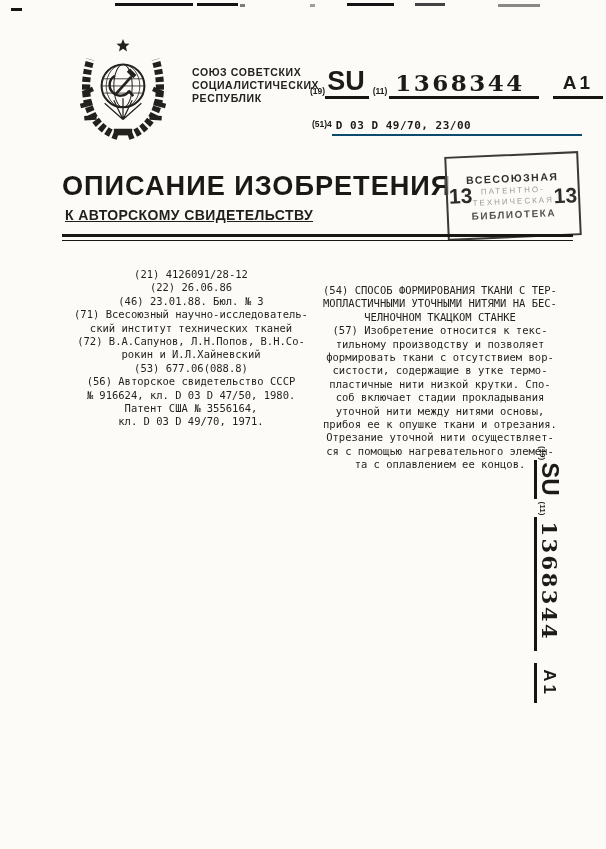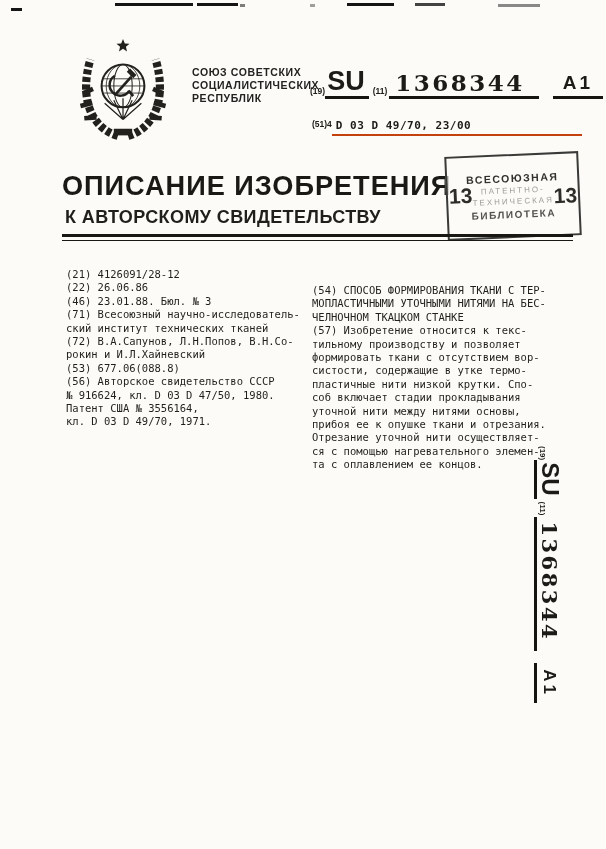--- a/index.html
+++ b/index.html
@@ -31,56 +31,56 @@
     letter-spacing:2.5px;border-bottom:3px solid #17150f;padding:0 14px 1px 6px;margin-left:2px;
   }
   .kind{
     font-family:"Liberation Sans",sans-serif;font-weight:bold;font-size:19px;line-height:22px;
     letter-spacing:3px;border-bottom:3px solid #17150f;padding:0 10px 2px 10px;margin-left:14px;
   }
   
   .ipcline{position:absolute;left:312px;top:119px;display:flex;}
   .ipc{
     font-size:11px;font-weight:bold;letter-spacing:.5px;white-space:nowrap;
-    display:inline-block;width:246px;border-bottom:2px solid #c2410c;padding:0 0 2px 4px;
+    display:inline-block;width:246px;border-bottom:2px solid #0c4a6e;padding:0 0 2px 4px;
   }
   
   .committee{
     position:absolute;left:66px;top:136px;
     font-family:"Liberation Sans",sans-serif;font-weight:bold;
     font-size:11.5px;line-height:13.5px;letter-spacing:.3px;color:#242220;
   }
   .title{
     position:absolute;left:62px;top:170px;
     font-family:"Liberation Sans",sans-serif;font-weight:bold;
     font-size:28px;letter-spacing:1px;color:#1b1916;transform:scaleX(.97);transform-origin:left;
   }
   .subtitle{
     position:absolute;left:65px;top:207px;
     font-family:"Liberation Sans",sans-serif;font-weight:bold;
-    font-size:18px;letter-spacing:.4px;color:#211f1c;
+    font-size:14px;letter-spacing:.4px;color:#211f1c;text-decoration:underline;
   }
   
   .stamp{
     position:absolute;left:446px;top:154px;width:130px;height:80px;
     border:2px solid #3a3a38;transform:rotate(-2.5deg);
     display:flex;flex-direction:column;align-items:center;justify-content:center;
     color:#33312e;background:rgba(252,251,248,.6);
   }
   .stamp .s1{font-family:"Liberation Sans",sans-serif;font-weight:bold;font-size:10.5px;letter-spacing:1.5px;}
   .stamp .s2{font-family:"Liberation Sans",sans-serif;font-size:8px;letter-spacing:2px;color:#a09e98;margin-top:2px;}
   .stamp .s4{font-family:"Liberation Sans",sans-serif;font-weight:bold;font-size:10px;letter-spacing:1.5px;color:#55534e;margin-top:3px;}
   .n13{position:absolute;font-family:"Liberation Sans",sans-serif;font-weight:bold;font-size:21px;color:#2e2c29;}
   .n13.left{left:1px;top:26px;}
   .n13.right{right:1px;top:30px;}
   
   .rule{position:absolute;left:62px;top:234px;width:511px;height:3px;
         border-top:3px solid #191713;border-bottom:1px solid #191713;}
   
-  .col{font-size:10.5px;line-height:13.4px;color:#211f1c;}
+  .col{font-size:10.5px;line-height:13.4px;color:#211f1c;text-align:center;}
   .col.leftcol{position:absolute;left:66px;top:268px;width:250px;}
   .col.rightcol{position:absolute;left:312px;top:284px;width:256px;}
   
   .side{
     position:absolute;left:578px;top:446px;width:268px;height:44px;
     transform:rotate(90deg);transform-origin:top left;
     display:flex;align-items:flex-end;
   }
   .side .tag{font-size:8px;padding-bottom:4px;}
   .side .su{font-size:24px;line-height:24px;border-bottom:3px solid #17150f;padding:0 3px 1px 2px;margin-right:3px;}

